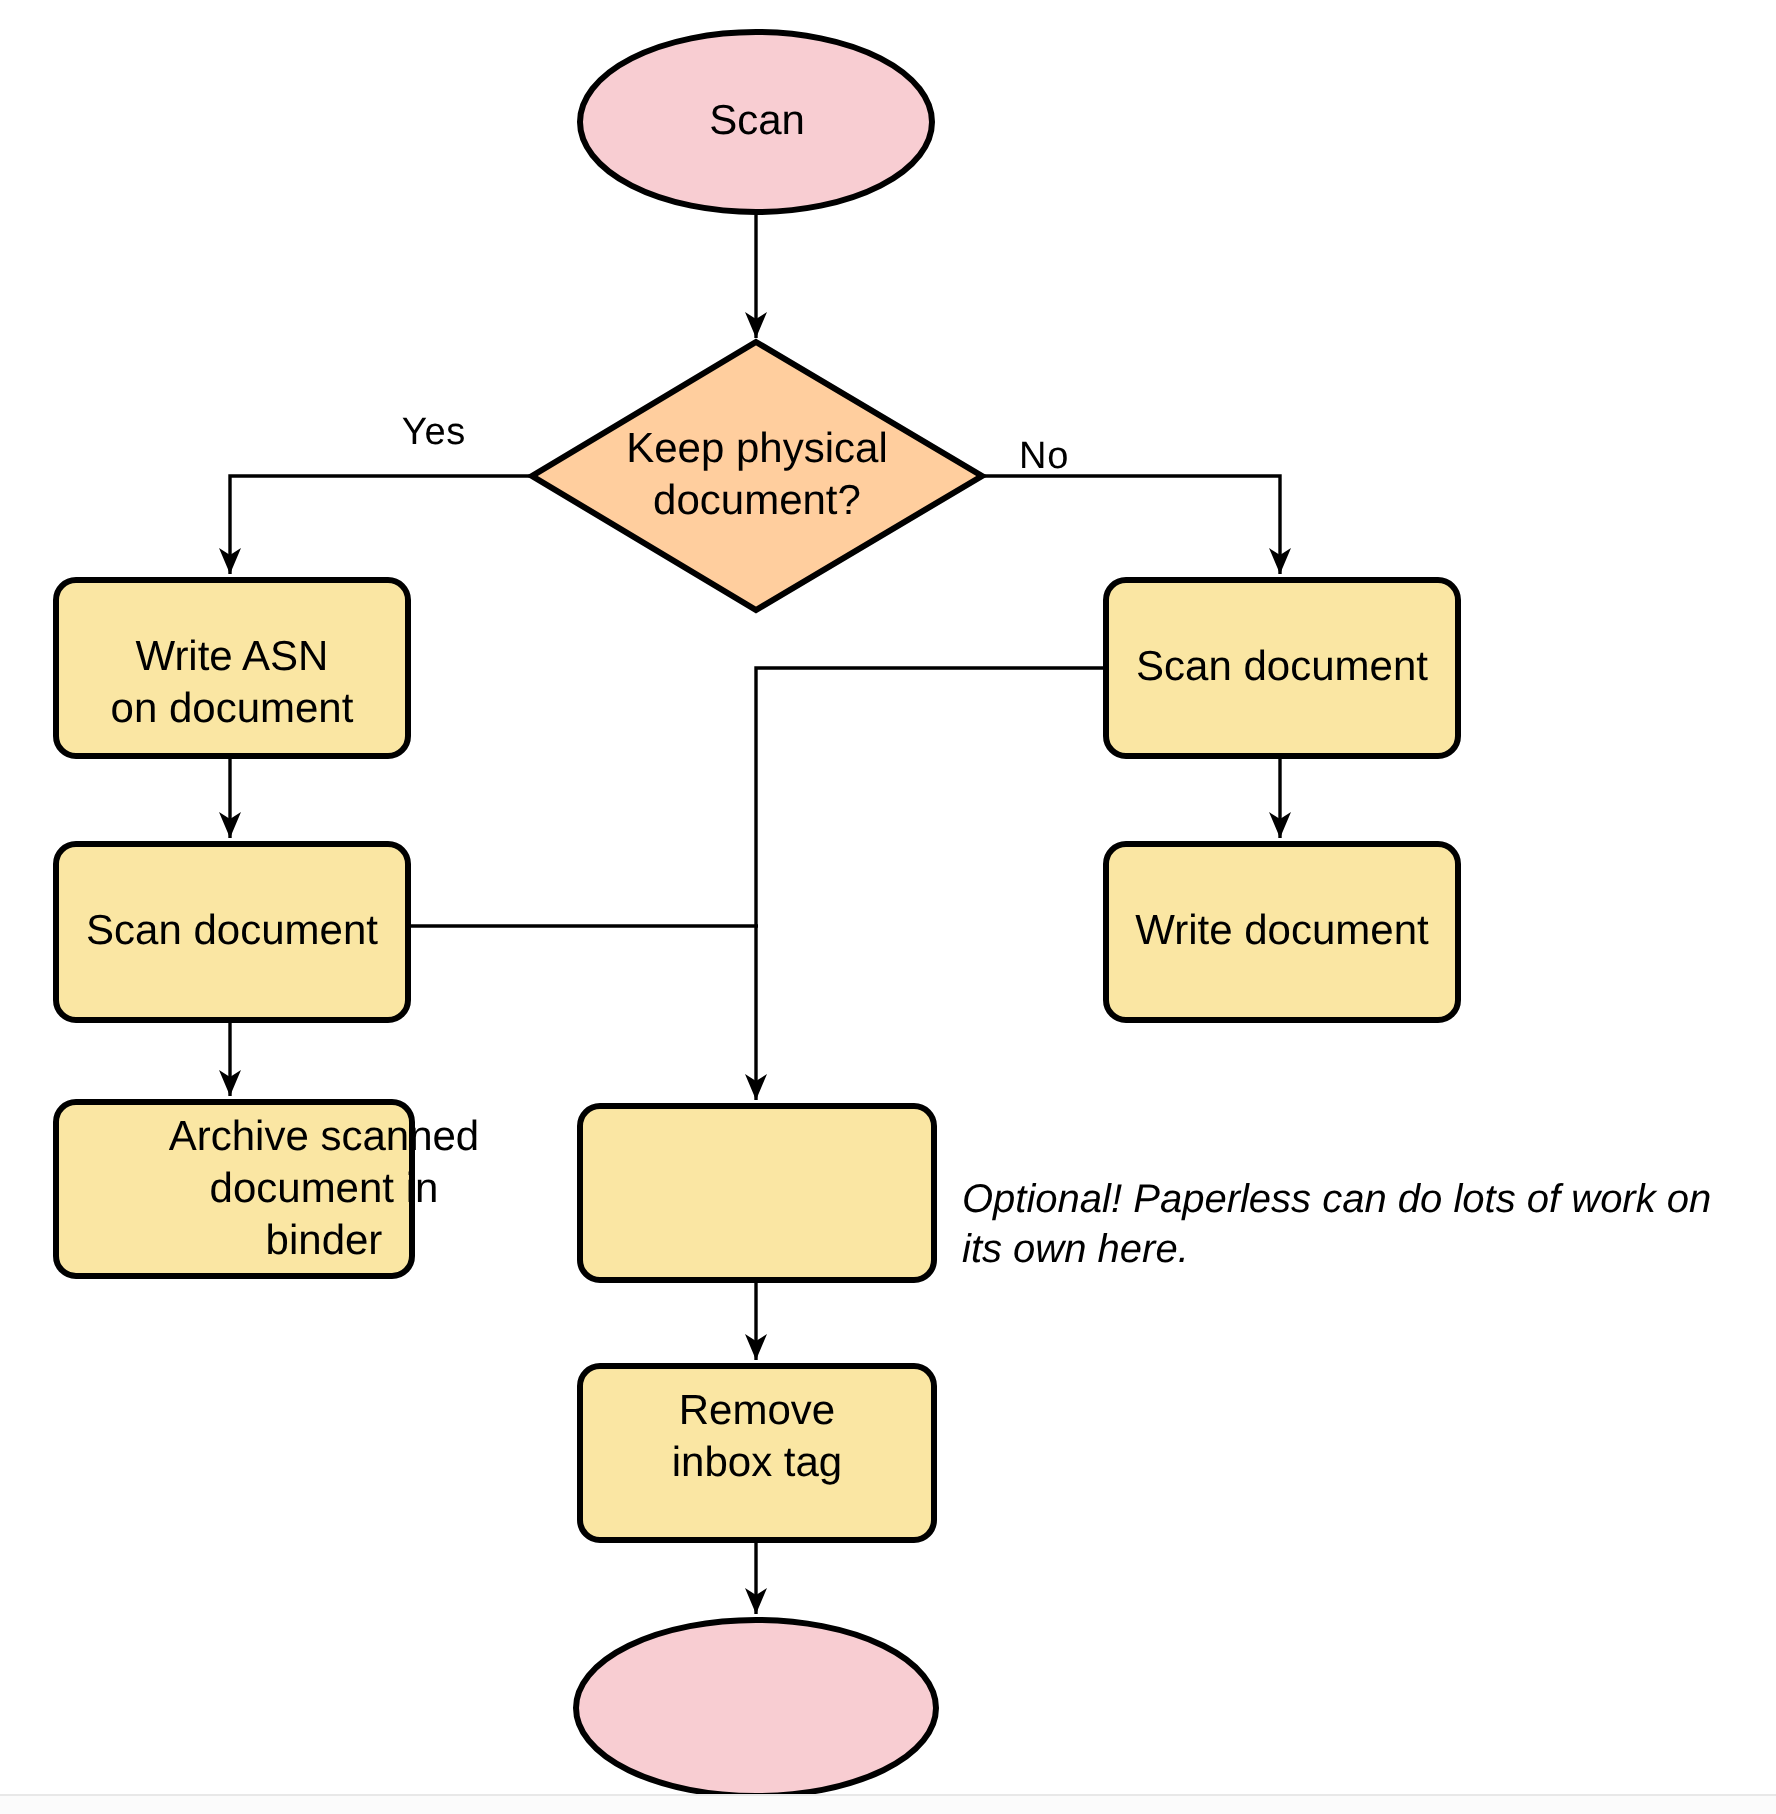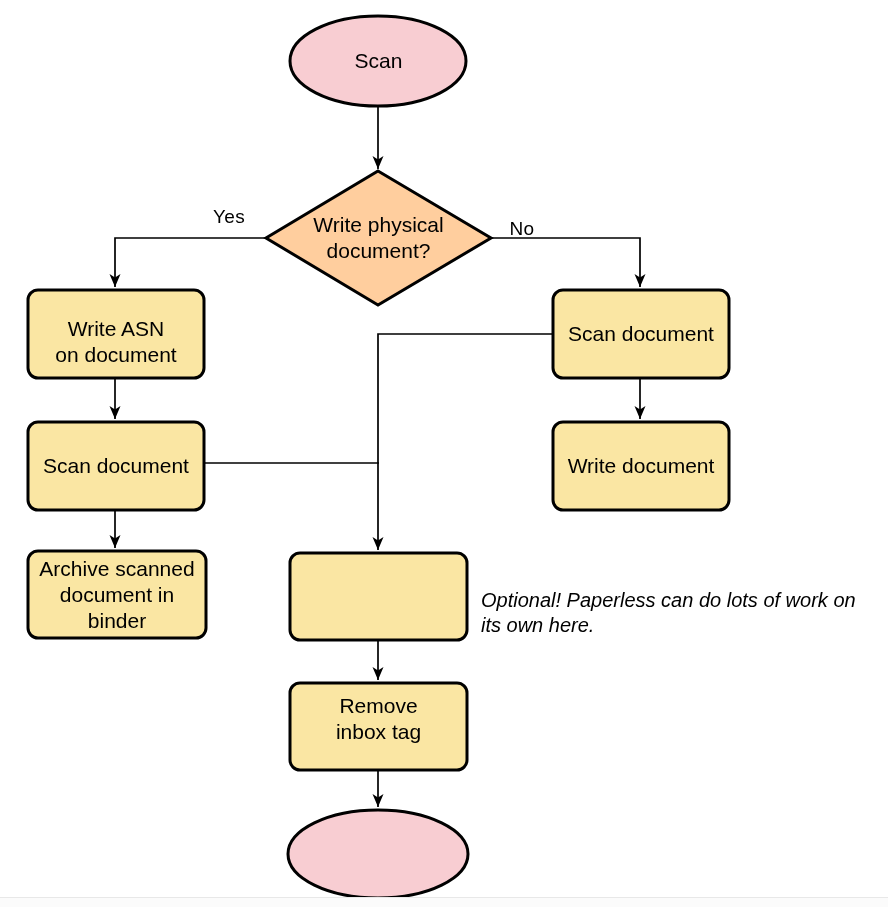--- a/index.html
+++ b/index.html
@@ -96,33 +96,33 @@
       <rect x="553" y="290" width="176" height="88" rx="10" fill="#fae6a3"></rect>
       <rect x="553" y="422" width="176" height="88" rx="10" fill="#fae6a3"></rect>
       <rect x="290" y="553" width="177" height="87" rx="10" fill="#fae6a3"></rect>
       <rect x="290" y="683" width="177" height="87" rx="10" fill="#fae6a3"></rect>
       <ellipse cx="378" cy="854" rx="90" ry="44" fill="#f8cdd2"></ellipse>
     </g>
   </svg>
 
   <div class="label" style="left:290px; top:16px; width:177px; height:90px;">Scan</div>
 
-  <div class="label" style="left:266px; top:171px; width:225px; height:134px;">Write physical
+  <div class="label" style="left:266px; top:171px; width:225px; height:134px;">Keep physical
 document?</div>
 
-  <div class="label edge-label" style="left:204px; top:205px; width:50px; height:24px;">Yes</div>
+  <div class="label edge-label" style="left:192px; top:205px; width:50px; height:24px;">Yes</div>
 
   <div class="label edge-label" style="left:497px; top:205px; width:50px; height:24px;margin-top:12px;">No</div>
 
   <div class="label" style="left:28px; top:290px; width:176px; height:103px;">Write ASN
 on document</div>
 
   <div class="label" style="left:28px; top:422px; width:176px; height:88px;">Scan document</div>
 
-  <div class="label" style="left:28px; top:551px; width:178px; height:87px;">Archive scanned
+  <div class="label" style="left:28px; top:551px; width:178px; height:87px;padding-left:45px;">Archive scanned
 document in
 binder</div>
 
   <div class="label" style="left:553px; top:290px; width:176px; height:88px;">Scan document</div>
 
   <div class="label" style="left:553px; top:422px; width:176px; height:88px;">Write document</div>
 
 
   <div class="label" style="left:290px; top:683px; width:177px; height:71px;border-radius:19px;">Remove
 inbox tag</div>

